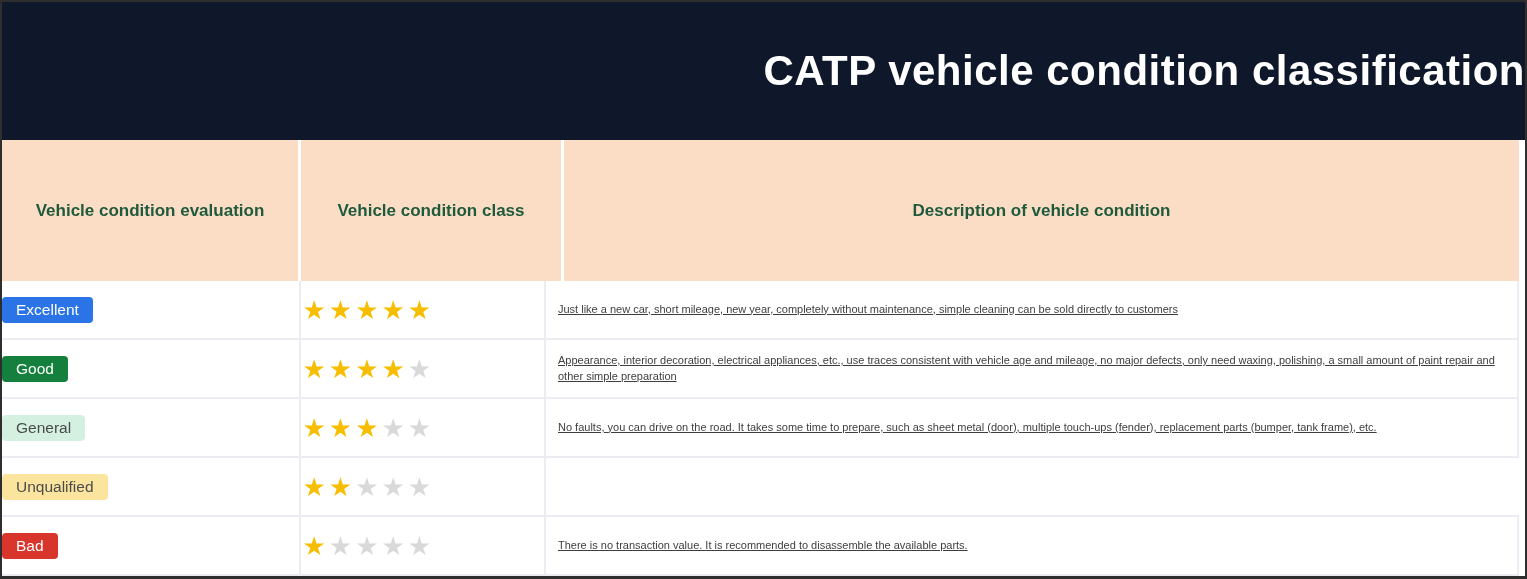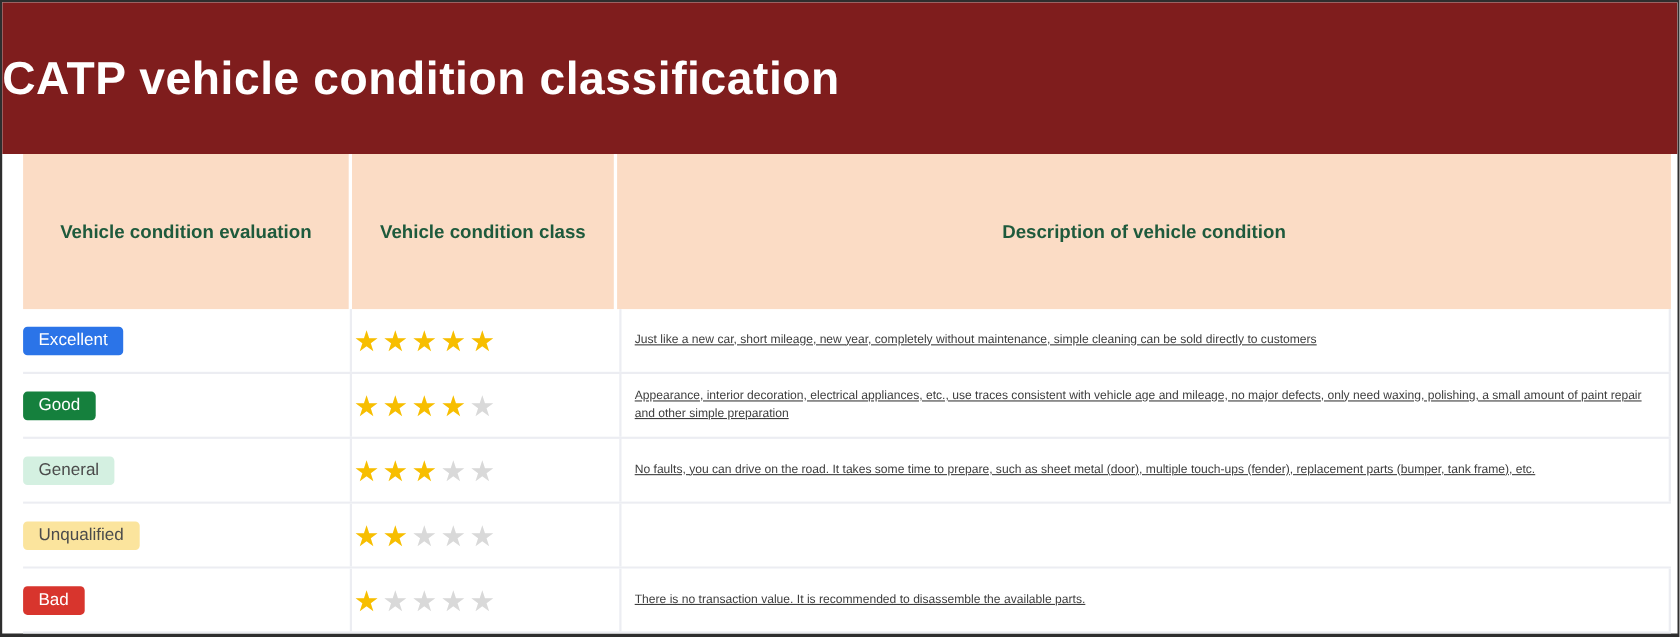--- a/index.html
+++ b/index.html
@@ -10,52 +10,52 @@
     width: 1527px;
     height: 579px;
     border: 2px solid #2e2e2e;
     border-bottom-width: 3px;
     background: #ffffff;
     overflow: hidden;
   }
 
   .title-band {
     height: 138px;
-    background: #7f1d1d;
+    background: #0f172a;
     display: flex;
     align-items: center;
-    justify-content: flex-start;
+    justify-content: flex-end;
   }
   .title-band h1 {
     color: #ffffff;
     font-size: 42px;
     font-weight: 700;
     letter-spacing: 0.5px;
   }
 
-  .table-inner { margin-right: 6px; padding-left: 19px; }
+  .table-inner { margin-right: 6px; }
 
   .thead {
     display: flex;
     gap: 3px;
     height: 141px;
     background: #ffffff;
   }
   .th {
     background: #FBDCC5;
     color: #1E5A3C;
     font-weight: 700;
     font-size: 17px;
     display: flex;
     align-items: center;
     justify-content: center;
     text-align: center;
   }
   .th.col1 { width: 296px; }
-  .th.col2 { width: 238px; }
+  .th.col2 { width: 260px; }
   .th.col3 { flex: 1; }
 
   .tr {
     display: flex;
     height: 59px;
     border-bottom: 2px solid #ECEDF2;
     background: #ffffff;
   }
   .td {
     display: flex;

